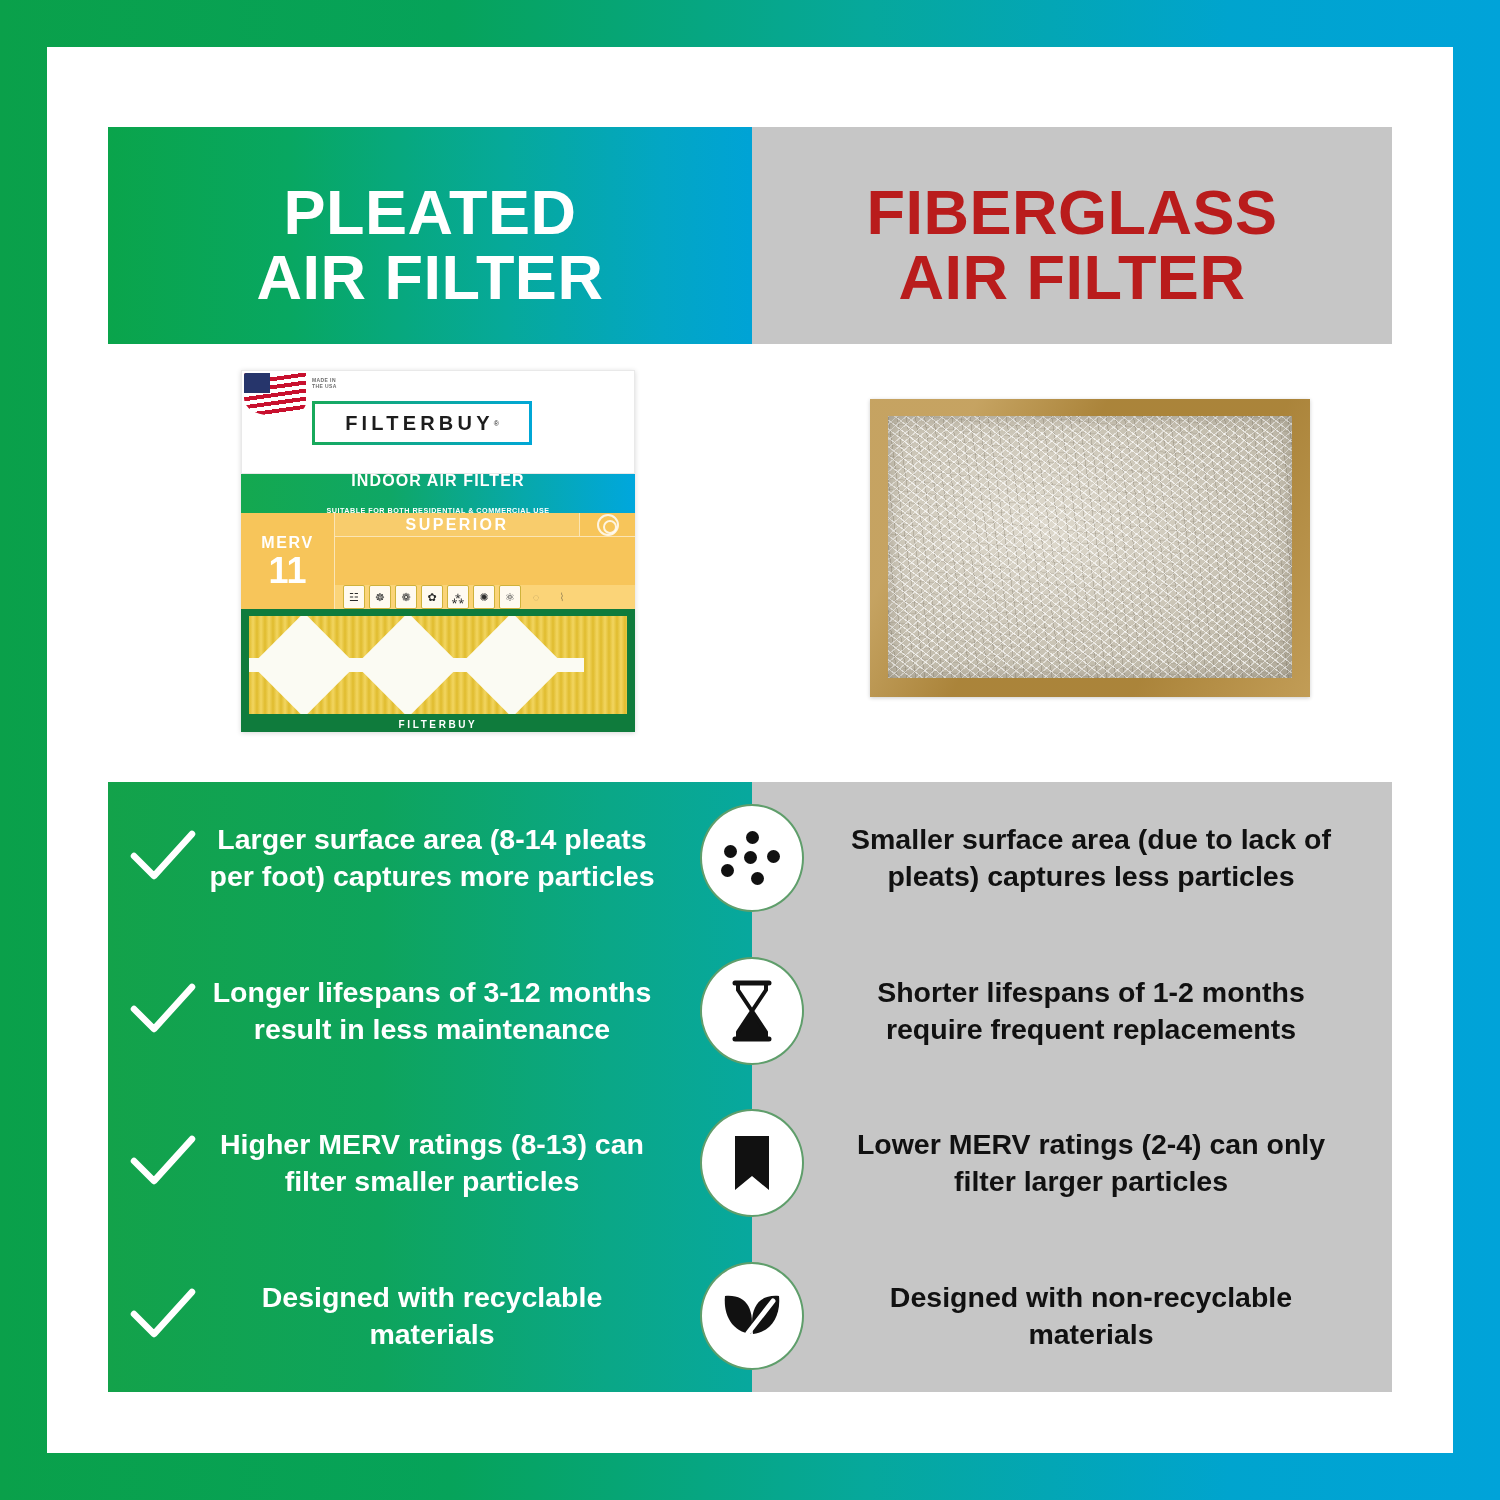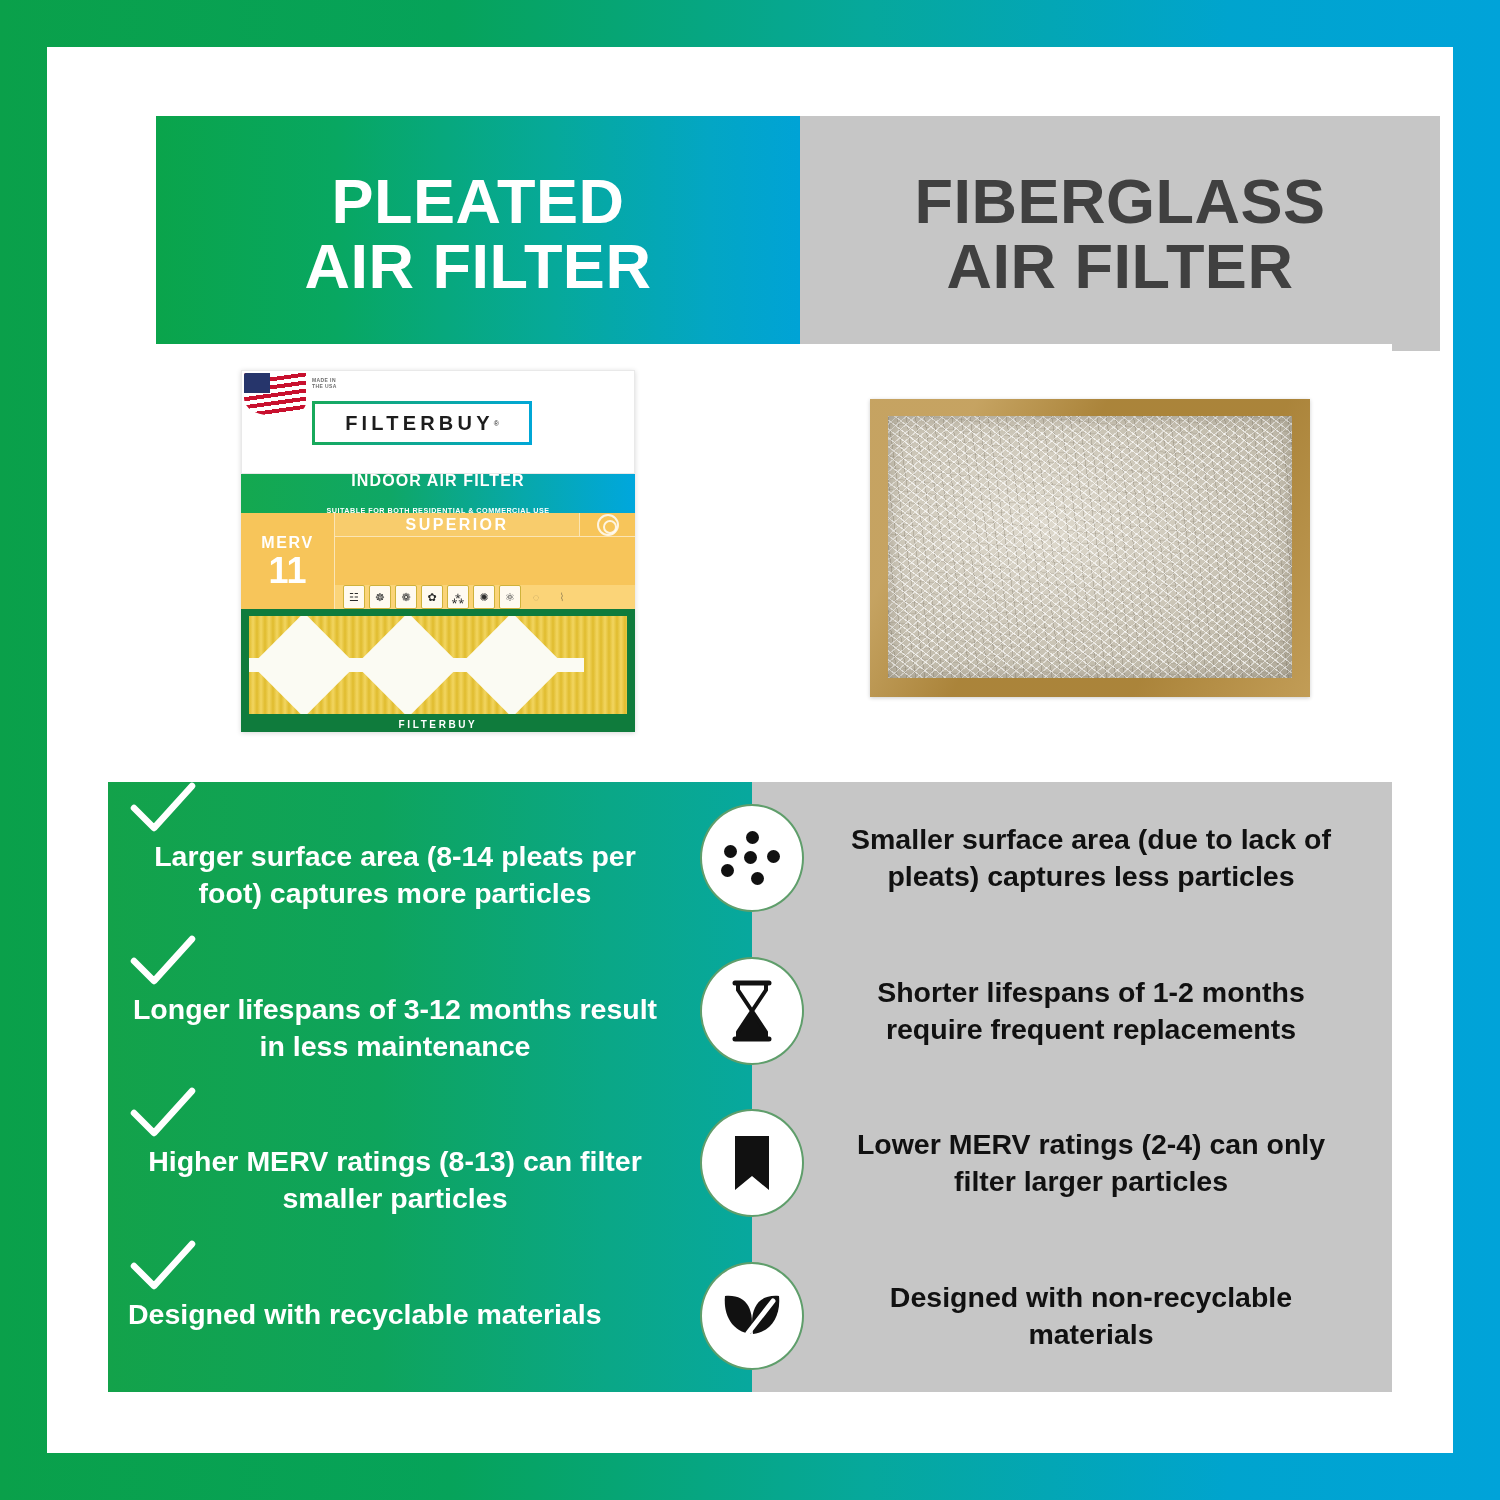--- a/index.html
+++ b/index.html
@@ -25,25 +25,24 @@
     top: 47px;
     width: 1406px;
     height: 1406px;
     background: #ffffff;
   }
 
   
   #header-band {
     position: absolute;
     left: 108px;
-    top: 116px;
+    top: 127px;
     width: 1284px;
     height: 235px;
     display: flex;
-    margin-left: 48px;
   }
   .hdr {
     display: flex;
     align-items: center;
     justify-content: center;
     text-align: center;
   }
   #hdr-left {
     width: 644px;
     background: linear-gradient(90deg, #0aa44b 0%, #08a761 28%, #06a99a 62%, #03a6c4 86%, #00a3d6 100%);
@@ -52,21 +51,21 @@
     width: 640px;
     background: #c6c6c6;
   }
   .hdr-title {
     font-size: 63px;
     font-weight: 700;
     line-height: 1.02;
     letter-spacing: 0.5px;
   }
   #hdr-left .hdr-title { color: #ffffff; }
-  #hdr-right .hdr-title { color: #404040; }
+  #hdr-right .hdr-title { color: #b91c1c; }
 
   
   #image-zone {
     position: absolute;
     left: 108px;
     top: 344px;
     width: 1284px;
     height: 438px;
     background: #ffffff;
   }
@@ -310,24 +309,23 @@
   }
   .row {
     flex: 1;
     display: flex;
     position: relative;
   }
   .row-left {
     width: 644px;
     background: linear-gradient(90deg, #13a24a 0%, #0ea45c 42%, #0aa787 78%, #07a89e 100%);
     display: flex;
-    align-items: flex-start;
+    align-items: center;
     padding-left: 20px;
     padding-right: 34px;
-    flex-direction: column;
   }
   .row-right {
     width: 640px;
     background: #c6c6c6;
     display: flex;
     align-items: center;
     justify-content: flex-end;
     padding-left: 78px;
     padding-right: 40px;
   }

